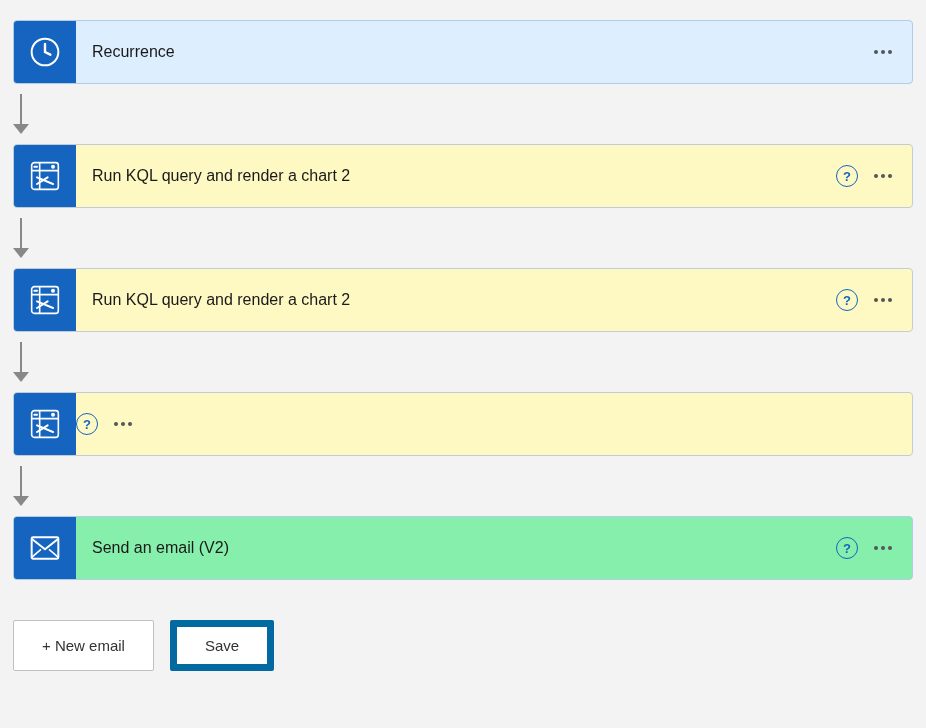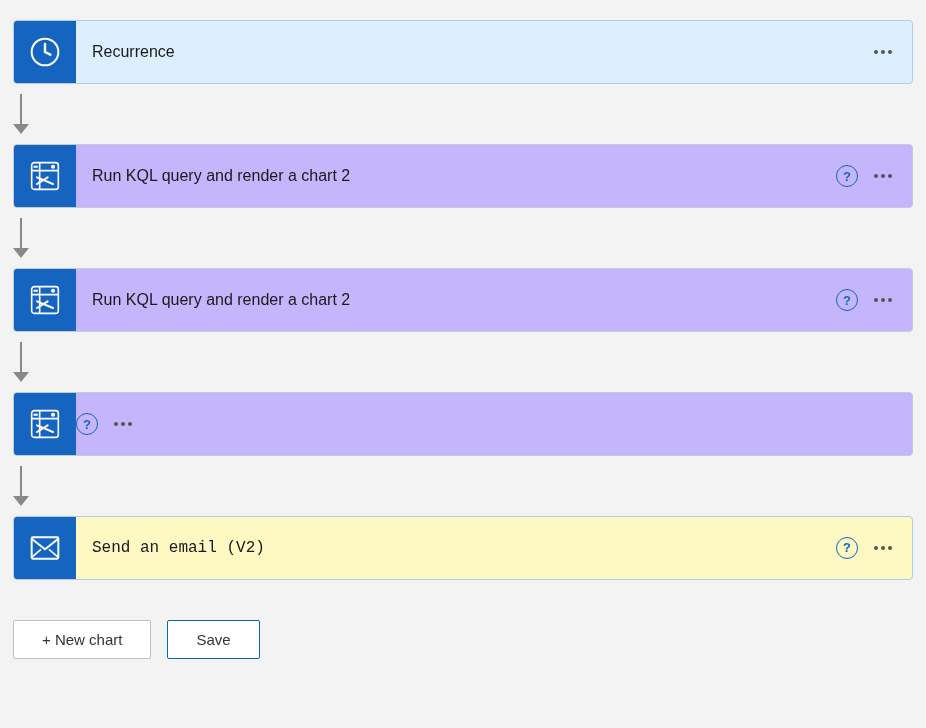--- a/index.html
+++ b/index.html
@@ -31,28 +31,27 @@
       overflow: hidden;
       position: relative;
     }
 
     .step-card.recurrence {
       background: #ddeeff;
       border-color: #b0cce6;
     }
 
     .step-card.action {
-      background: #c4b5fd;
+      background: #fef9c3;
       border-color: #c0cdd8;
     }
 
     .step-card.email {
-      background: #fef9c3;
+      background: #86efac;
       border-color: #b0cce6;
-      font-family: Liberation Mono, monospace;
     }
 
     .step-icon {
       width: 62px;
       height: 62px;
       display: flex;
       align-items: center;
       justify-content: center;
       flex-shrink: 0;
       background: #1565c0;
@@ -143,21 +142,21 @@
       border-radius: 2px;
       font-size: 15px;
       cursor: pointer;
       border: 1px solid #c0c0c0;
       background: #fff;
       color: #333;
     }
 
     .btn-save {
       background: #fff;
-      border: 1px solid #0369a1;
+      border: 7px solid #0369a1;
     }
   </style>
 </head>
 <body>
 
 <div class="flow-container">
 
   <div class="step-card recurrence">
     <div class="step-icon blue">
       <svg viewBox="0 0 24 24" xmlns="http://www.w3.org/2000/svg">
@@ -277,17 +276,17 @@
       <div class="help-icon">?</div>
       <div class="more-icon">
         <span></span>
           <span></span>
           <span></span>
       </div>
     </div>
   </div>
 
   <div class="bottom-actions">
-    <button class="btn">+ New chart</button>
+    <button class="btn">+ New email</button>
     <button class="btn btn-save">Save</button>
   </div>
 
 </div>
 
 </body></html>

